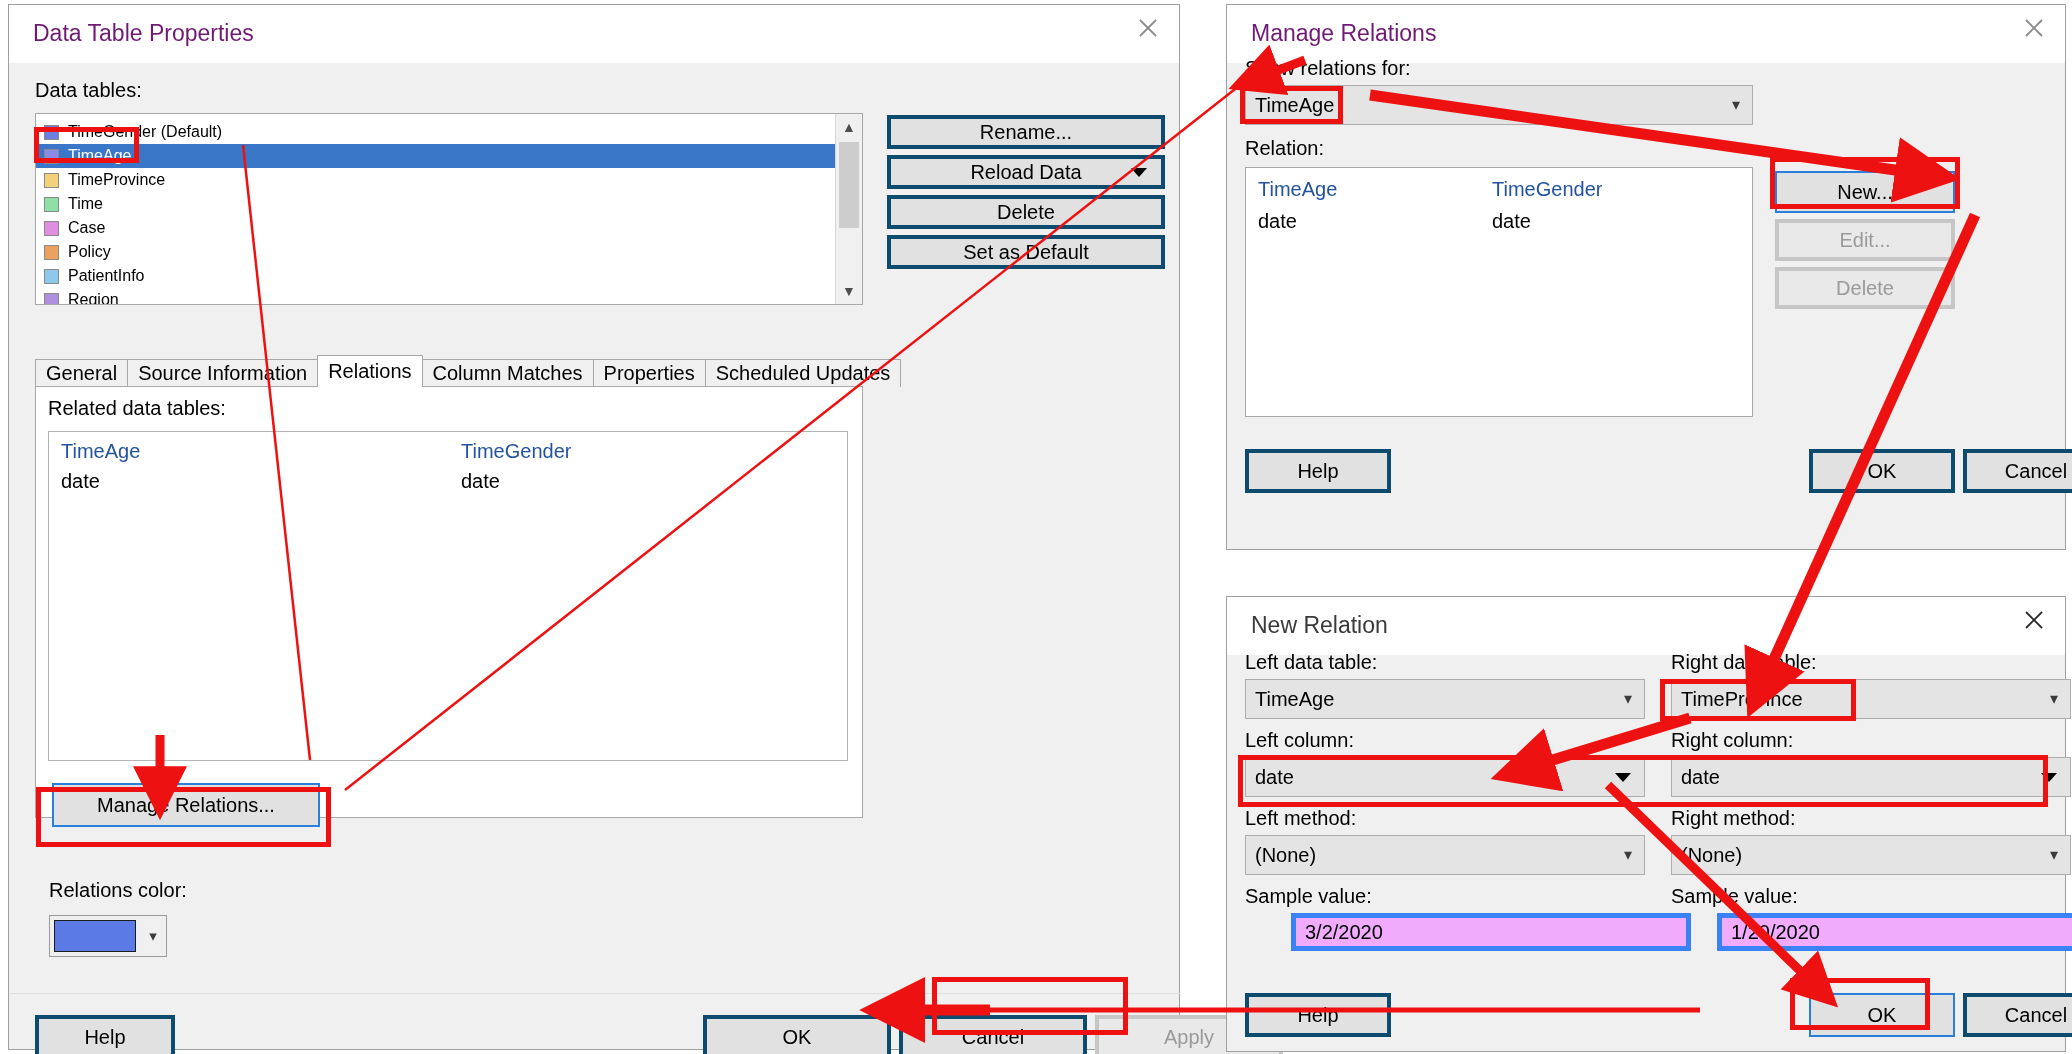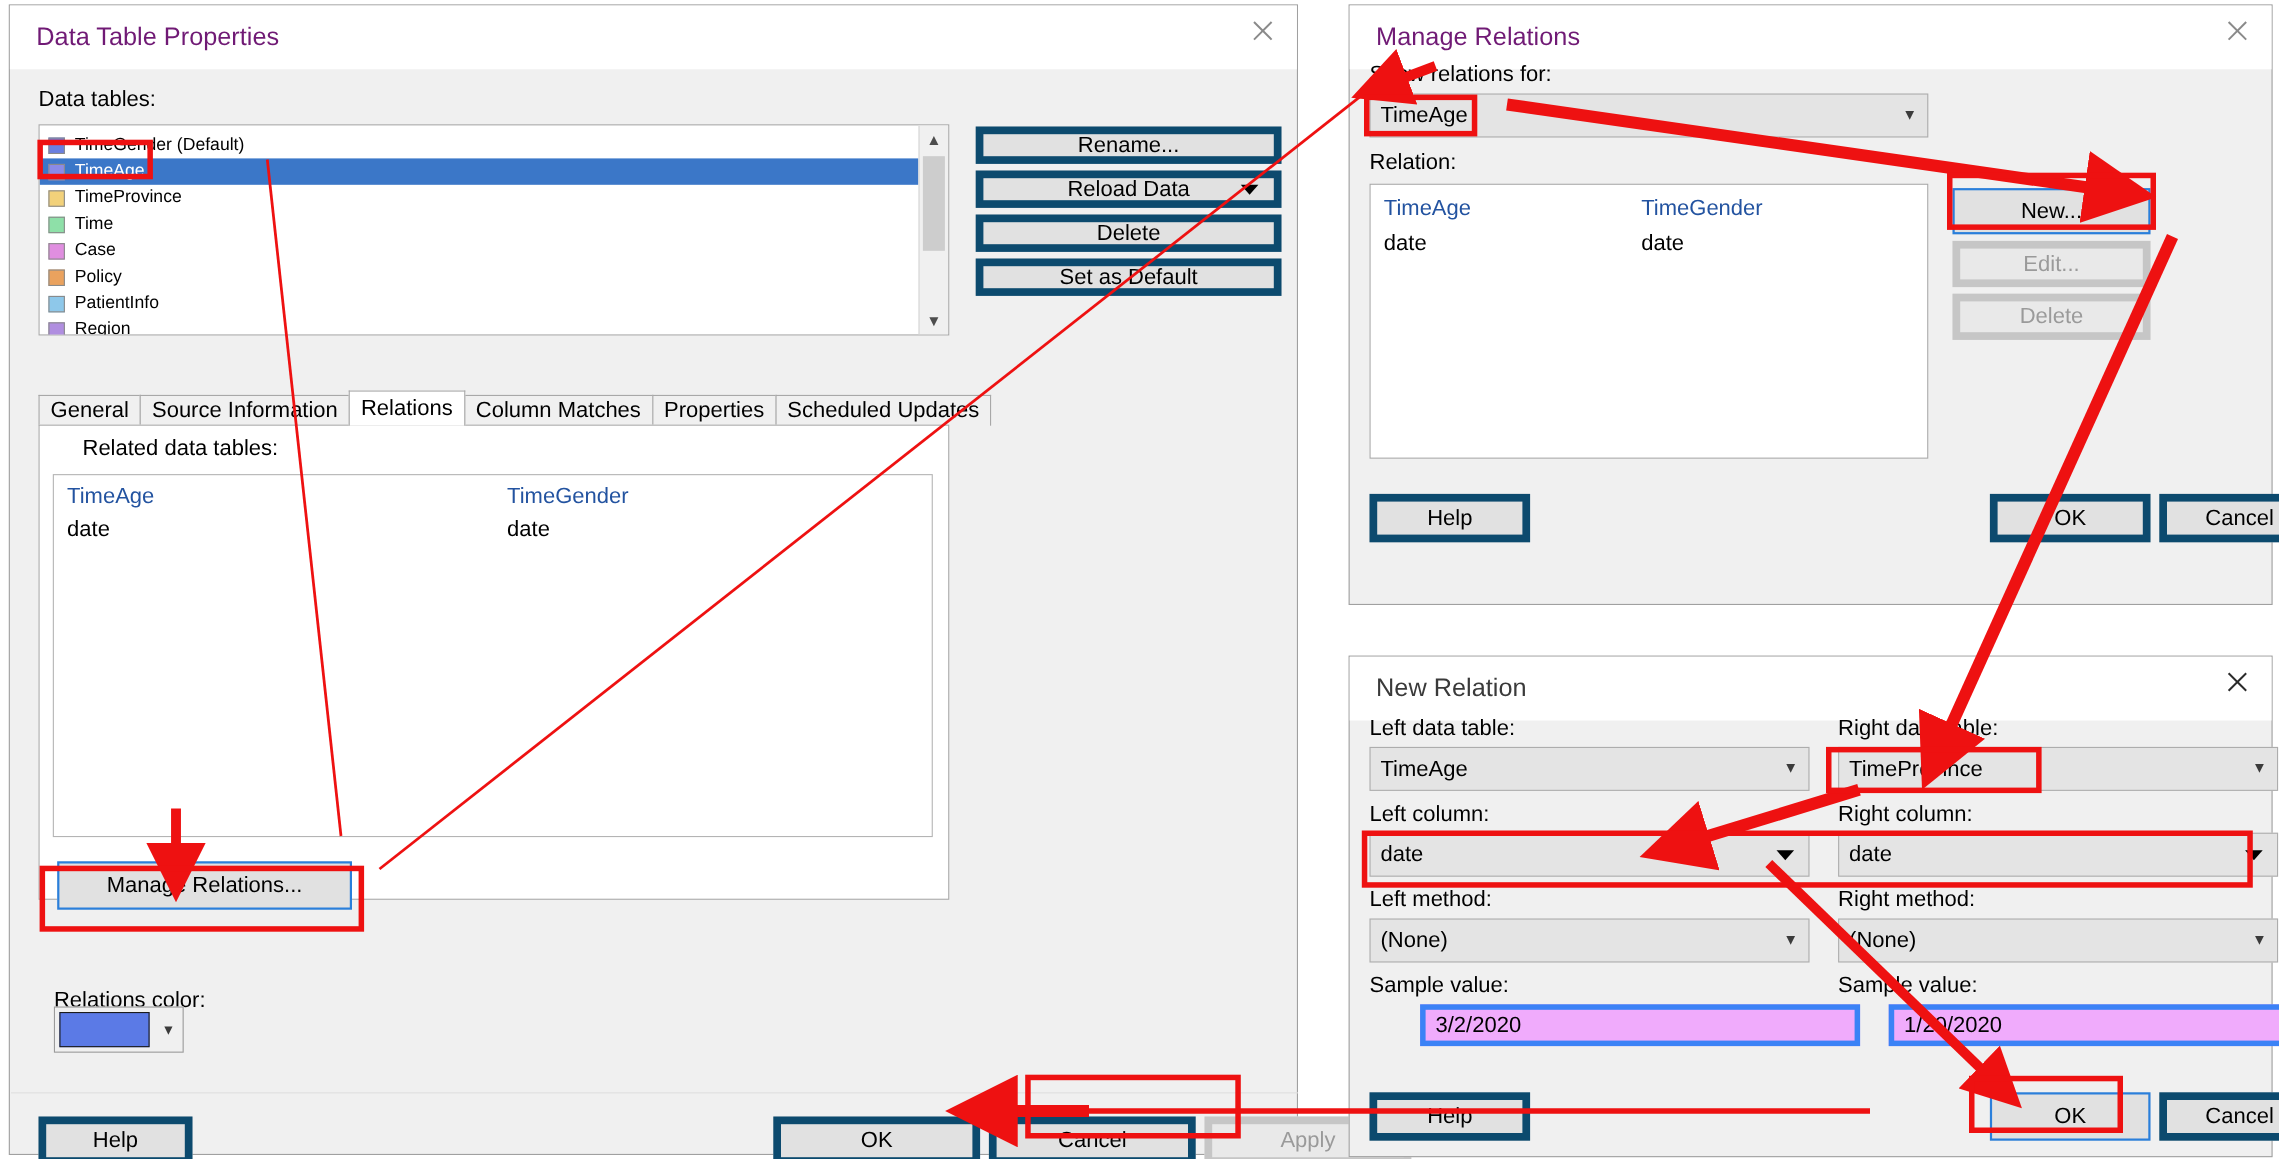--- a/index.html
+++ b/index.html
@@ -53,21 +53,21 @@
     position: absolute;
     font-size: 20px;
     color: #000;
     white-space: nowrap;
   }
 
   
   .btn {
     position: absolute;
     background: #e1e1e1;
-    border: 7px solid #0c4a6e;
+    border: 4px solid #0c4a6e;
     box-sizing: border-box;
     font-family: "Liberation Sans", sans-serif;
     font-size: 20px;
     color: #000;
     display: flex;
     align-items: center;
     justify-content: center;
     cursor: default;
     padding: 0;
   }
@@ -334,33 +334,33 @@
     <div class="tabstrip" style="left:26px; top:292px;" id="props-tabs">
         <div class="tab">General</div>
         <div class="tab">Source Information</div>
         <div class="tab active">Relations</div>
         <div class="tab">Column Matches</div>
         <div class="tab">Properties</div>
         <div class="tab">Scheduled Updates</div>
       </div>
 
     <div class="panel" style="left:26px; top:323px; width:828px; height:432px;">
-      <div class="label" style="left:12px; top:10px; position:absolute;margin-left:27px;">Related data tables:</div>
+      <div class="label" style="left:12px; top:10px; position:absolute;">Related data tables:</div>
 
       <div class="panel" style="left:12px; top:44px; width:800px; height:330px; border:1px solid #b4b4b4;">
         <div class="relrow reltable" style="left:12px; top:8px;">TimeAge</div>
         <div class="relrow relcol" style="left:12px; top:38px;">date</div>
         <div class="relrow reltable" style="left:412px; top:8px;">TimeGender</div>
         <div class="relrow relcol" style="left:412px; top:38px;">date</div>
       </div>
 
       <button class="btn focus" style="left:16px; top:396px; width:268px; height:44px;">Manage Relations...</button>
     </div>
 
-    <div class="label" style="left:40px; top:835px;">Relations color:</div>
+    <div class="label" style="left:40px; top:816px;">Relations color:</div>
 
     <div class="colorpick" style="left:40px; top:852px; width:118px; height:42px;">
       <div class="swatch-big" id="relations-color-swatch" style="background: rgb(91, 122, 230);"></div>
       <div class="chev">▾</div>
     </div>
 
     <div class="hr" style="left:1px; top:930px; width:1170px;"></div>
 
     <button class="btn" style="left:26px; top:952px; width:140px; height:44px;">Help</button>
     <button class="btn" style="left:694px; top:952px; width:188px; height:44px;">OK</button>

